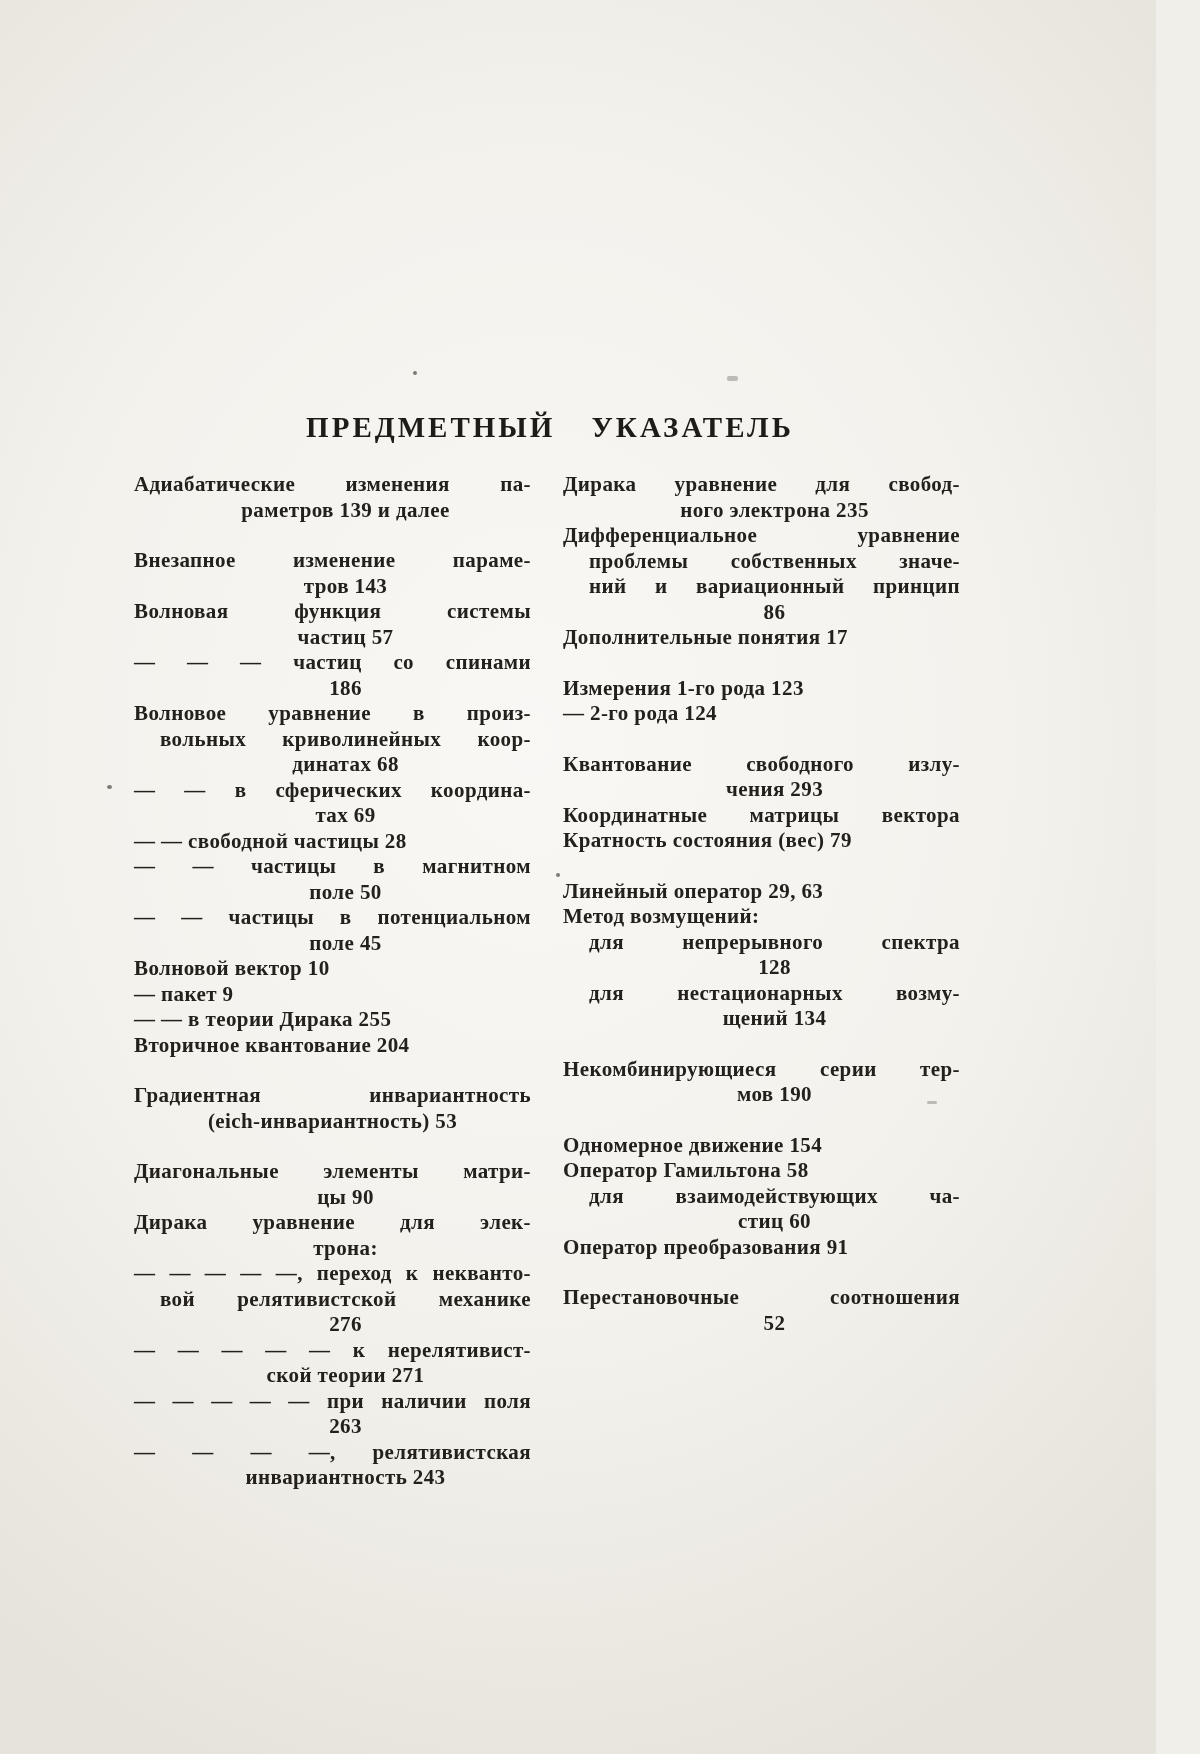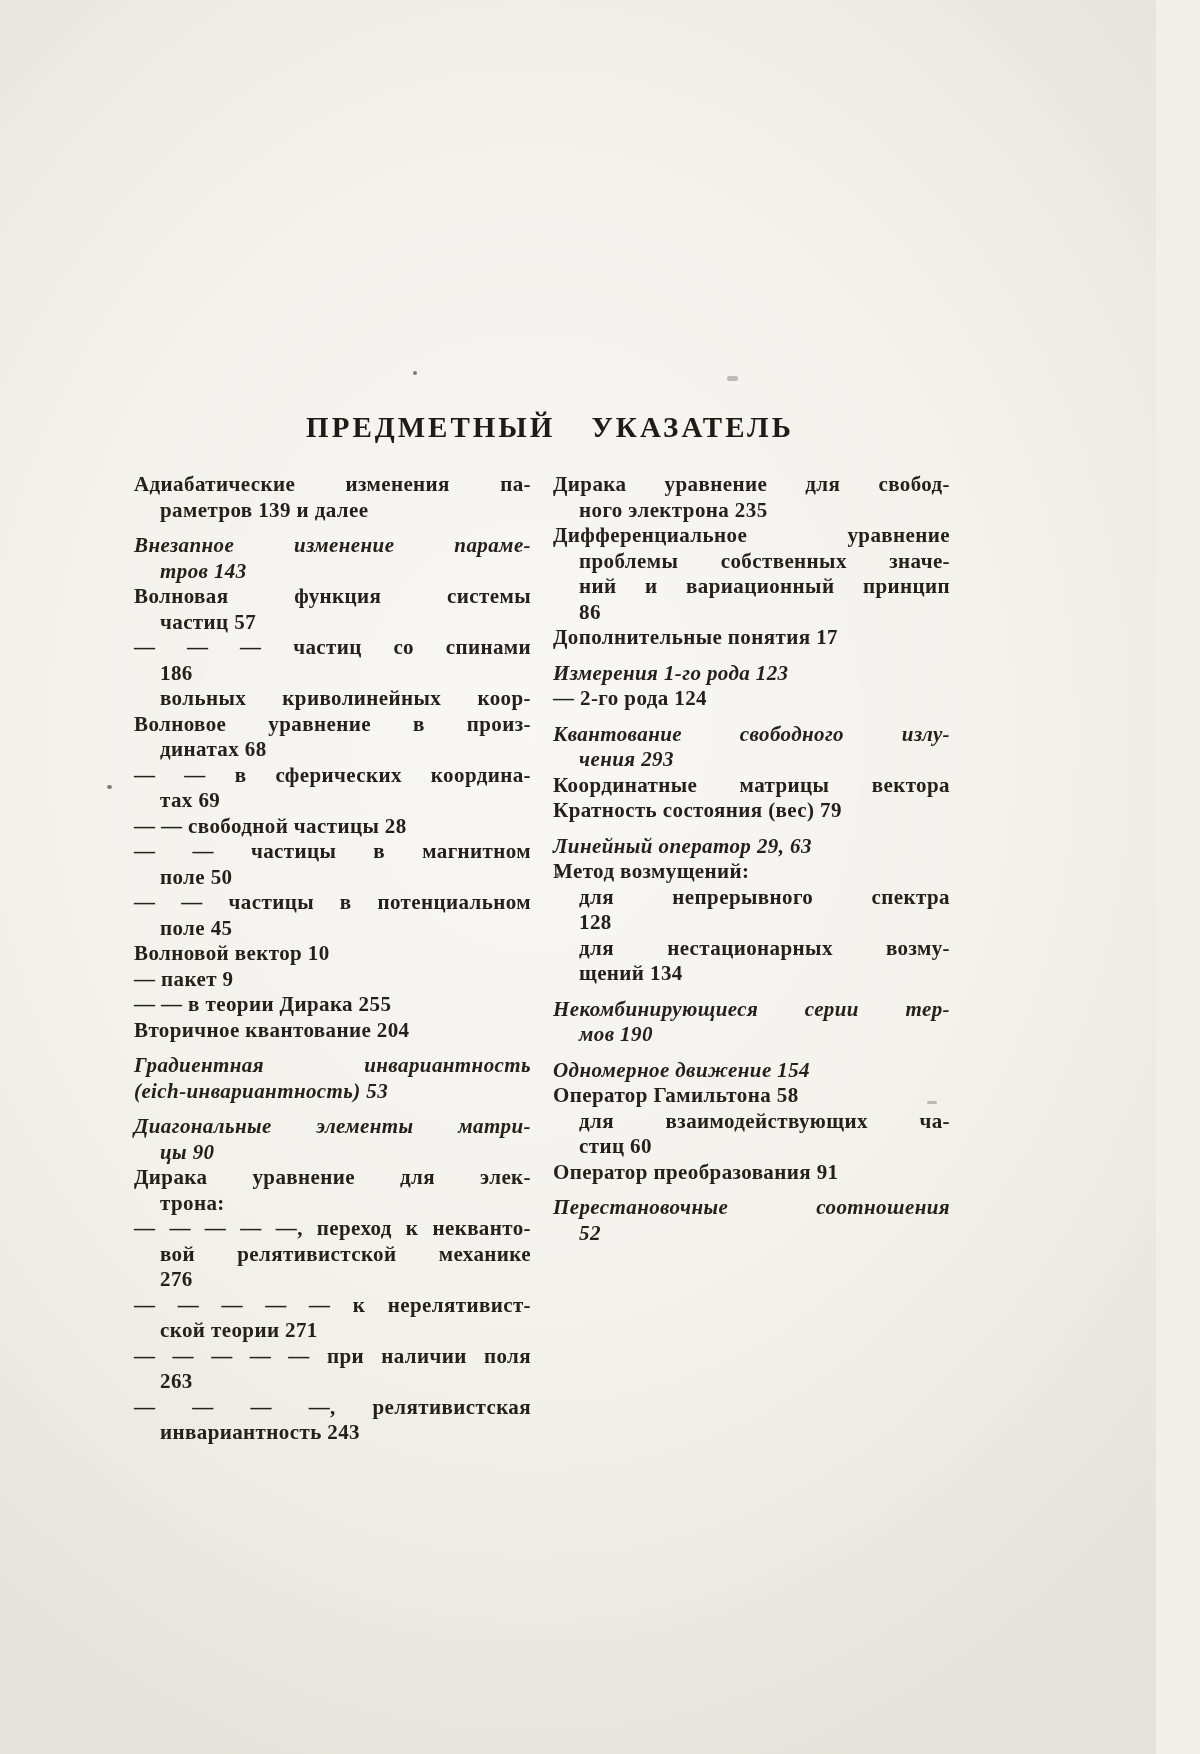--- a/index.html
+++ b/index.html
@@ -41,37 +41,37 @@
     line-height: 34px;
     letter-spacing: 3px;
     word-spacing: 26px;
     text-align: center;
     margin-bottom: 28px;
     color: #1f1c17;
   }
 
   .columns {
     display: flex;
-    gap: 22px;
+    gap: 32px;
   }
 
   .col {
     width: 397px;
     font-size: 21px;
     line-height: 25.5px;
     letter-spacing: 0.4px;
   }
 
   .entry { margin: 0; }
-  .entry.gap { margin-top: 10px; font-style: italic; }
+  .entry.gap { margin-top: 25px; }
 
   .line { white-space: normal; }
 
   
-  .entry .line.cont { padding-left: 26px; }
+  .entry .line.cont { padding-left: 26px; text-align: center; }
   .entry.flush .line.cont { padding-left: 0; }
 
   
   .entry.sub .line { padding-left: 26px; }
 
   
   .line.just {
     text-align: justify;
     text-align-last: justify;
   }
@@ -113,22 +113,22 @@
           </div>
           <div class="entry">
             <div class="line just">Волновая функция системы</div>
             <div class="line cont">частиц 57</div>
           </div>
           <div class="entry">
             <div class="line just">— — — частиц со спинами</div>
             <div class="line cont">186</div>
           </div>
           <div class="entry">
+            <div class="line just">Волновое уравнение в произ-</div>
             <div class="line cont just">вольных криволинейных коор-</div>
-            <div class="line just">Волновое уравнение в произ-</div>
             <div class="line cont">динатах 68</div>
           </div>
           <div class="entry">
             <div class="line just">— — в сферических координа-</div>
             <div class="line cont">тах 69</div>
           </div>
           <div class="entry">
             <div class="line">— — свободной частицы 28</div>
           </div>
           <div class="entry">

